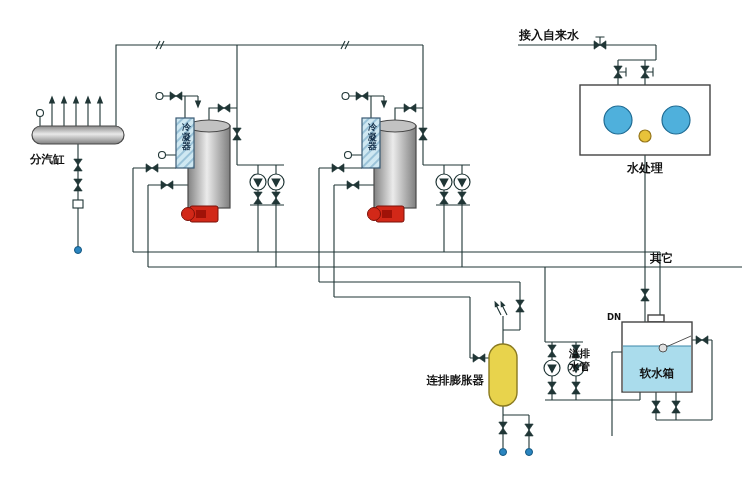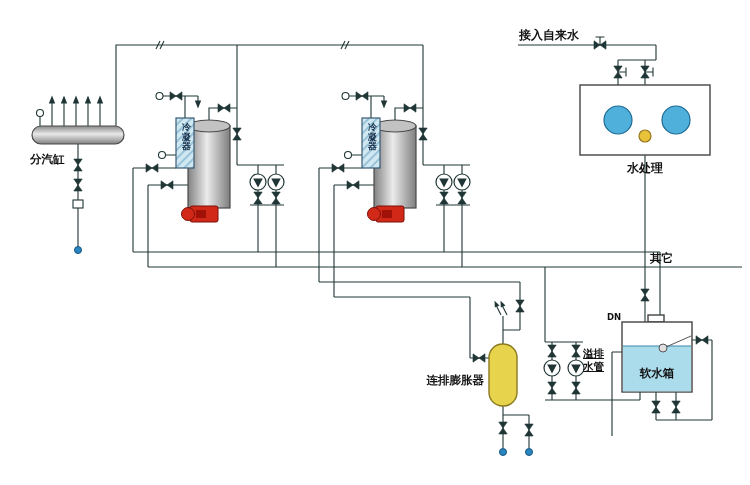--- a/index.html
+++ b/index.html
@@ -5,22 +5,22 @@
   html,body{margin:0;padding:0;background:#fff;}
   #stage{position:relative;width:750px;height:485px;background:#ffffff;overflow:hidden;
          font-family:"DejaVu Sans",sans-serif;}
   .p{fill:none;stroke:#203636;stroke-width:1.1;}
   .frame{fill:#ffffff;stroke:#444;stroke-width:1.4;}
   .lbl{fill:#111;font-family:"DejaVu Sans",sans-serif;font-weight:700;}
   .t12{font-size:12px;}
   .t11{font-size:11.5px;}
   .t8{font-size:8.5px;font-weight:700;}
   .ctext{fill:#15304a;font-size:9px;font-weight:700;font-family:"DejaVu Sans",sans-serif;}
-  .ovf{position:absolute;left:583px;top:347px;width:25px;font:700 10.5px "DejaVu Sans",sans-serif;
-       color:#111;line-height:1.2;word-break:break-all;text-align:left;text-decoration:underline;}
+  .ovf{position:absolute;left:569px;top:347px;width:25px;font:700 10.5px "DejaVu Sans",sans-serif;
+       color:#111;line-height:1.2;word-break:break-all;text-align:left;}
 </style>
 </head>
 <body>
 
 <div id="stage">
 <svg width="750" height="485" viewBox="0 0 750 485">
   <defs>
     <linearGradient id="metalH" x1="0" y1="0" x2="1" y2="0">
       <stop offset="0" stop-color="#828282"></stop>
           <stop offset="0.45" stop-color="#ebebeb"></stop>

